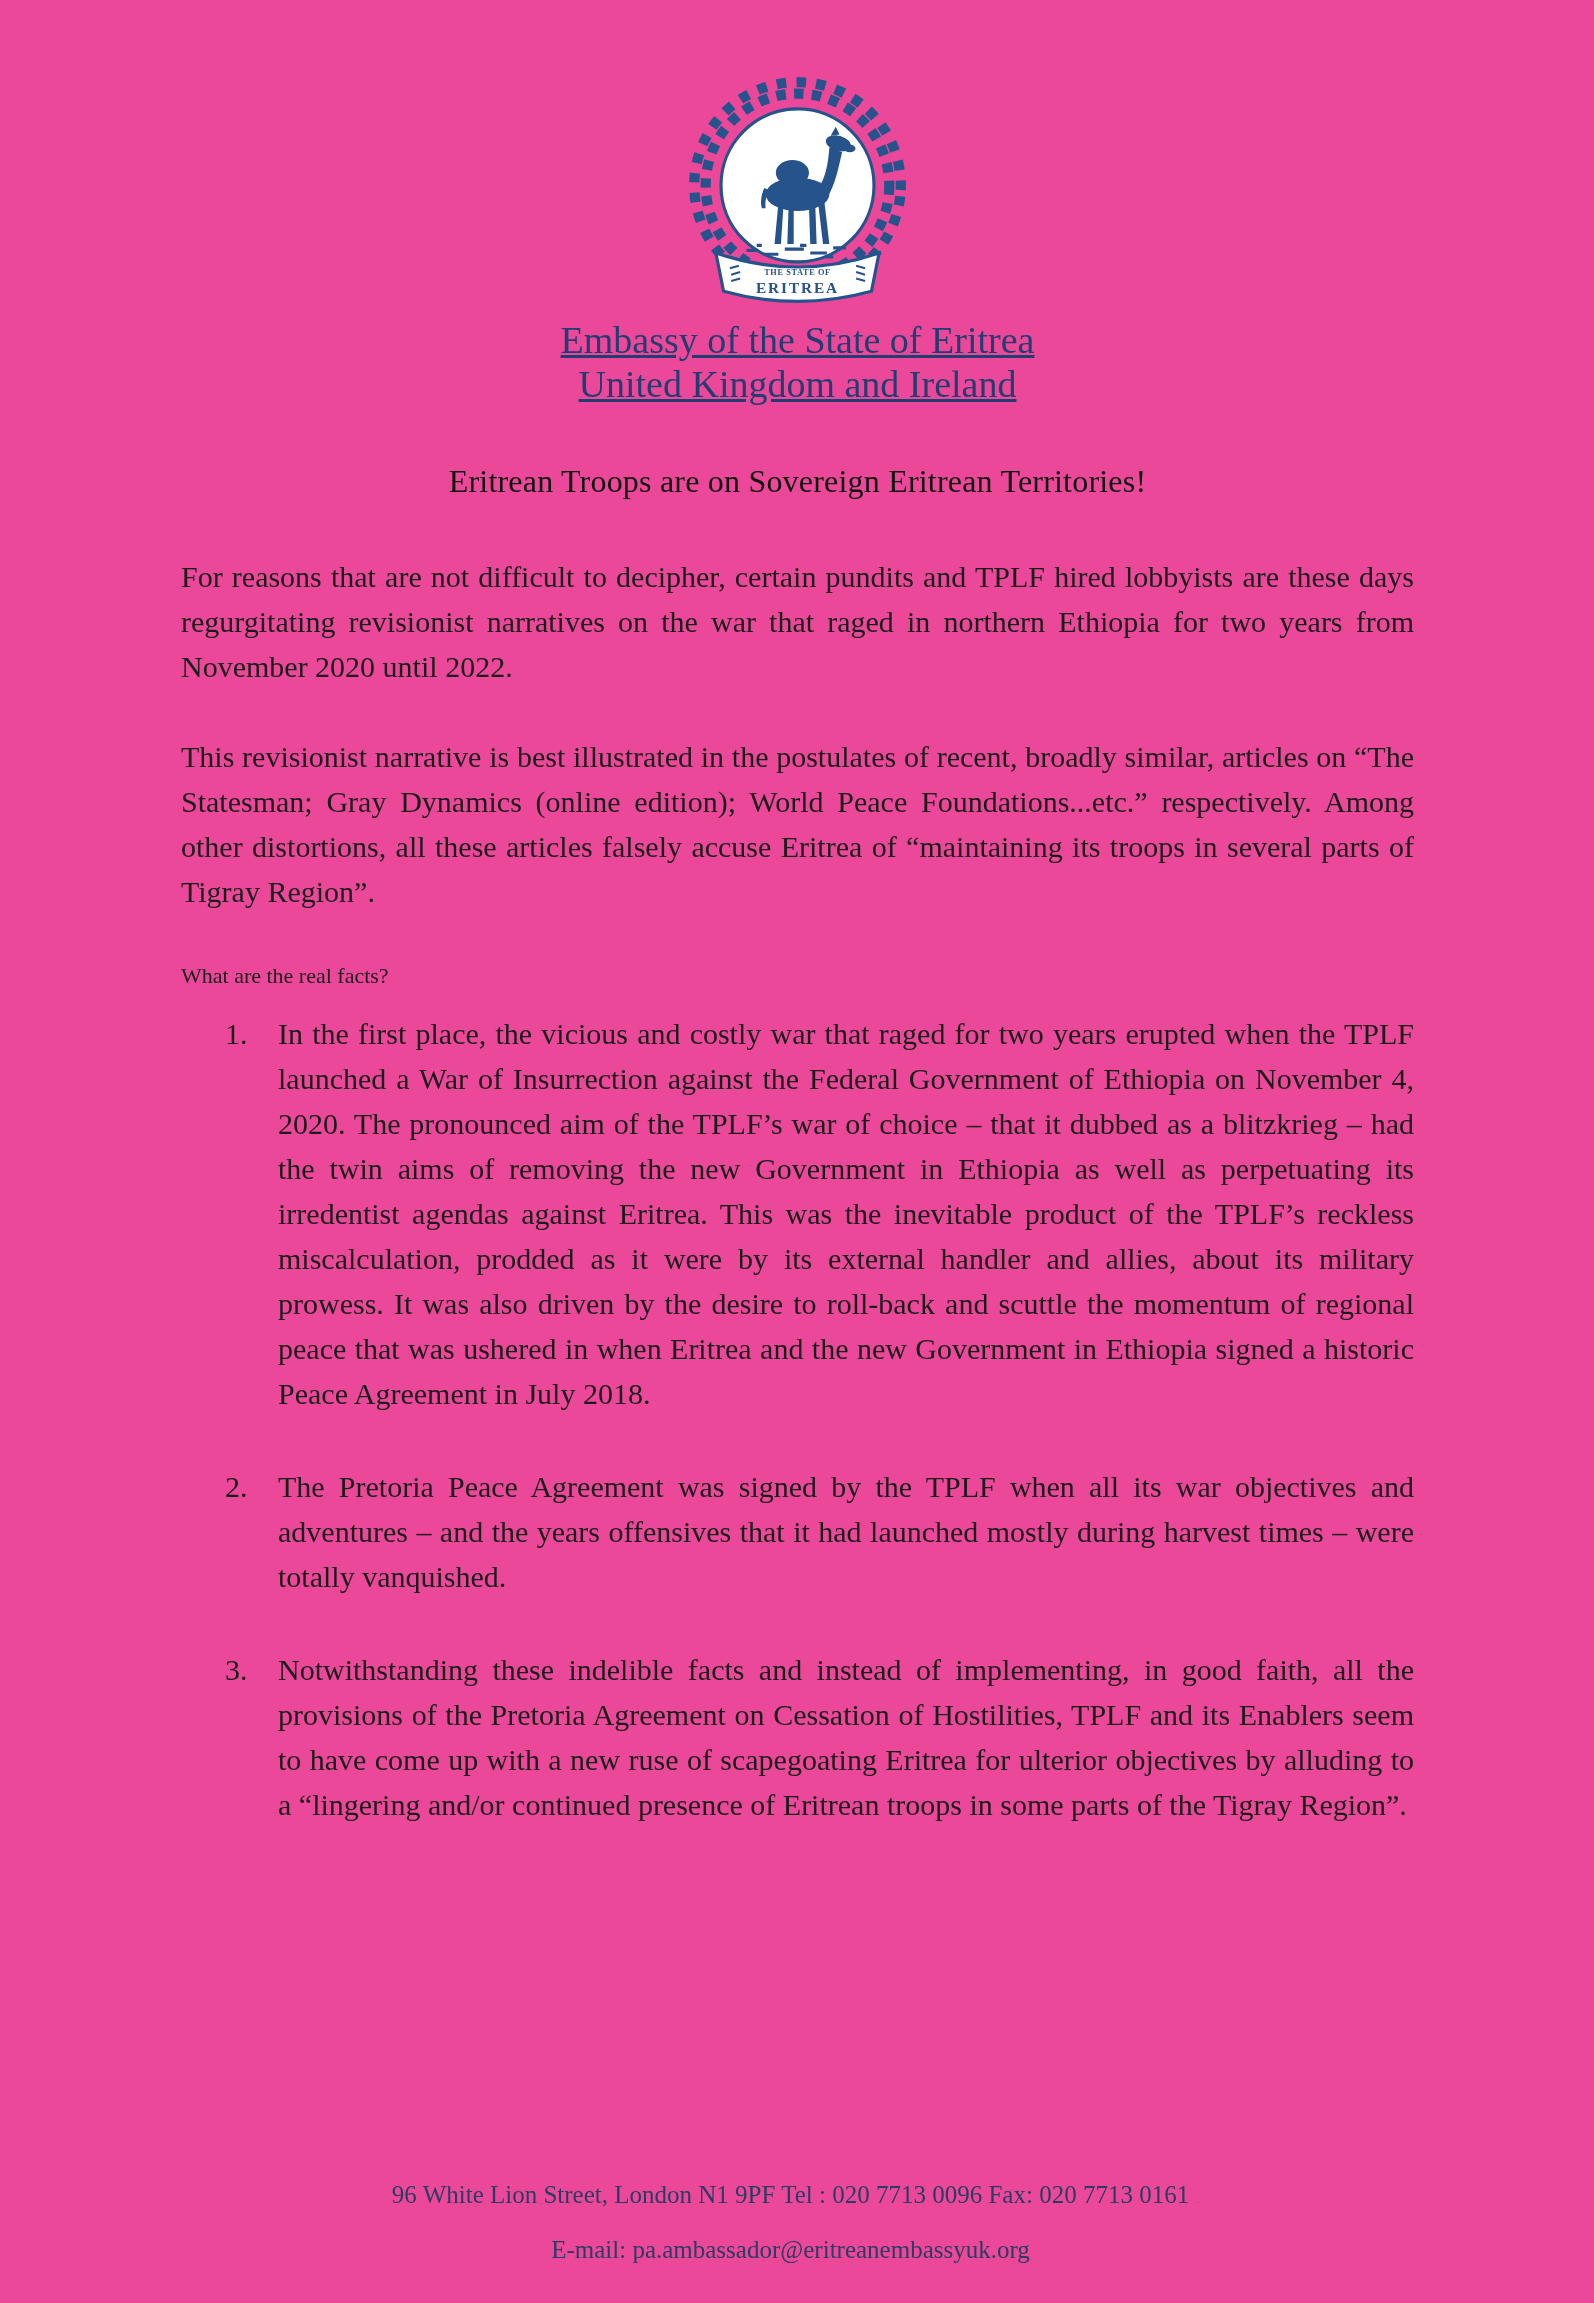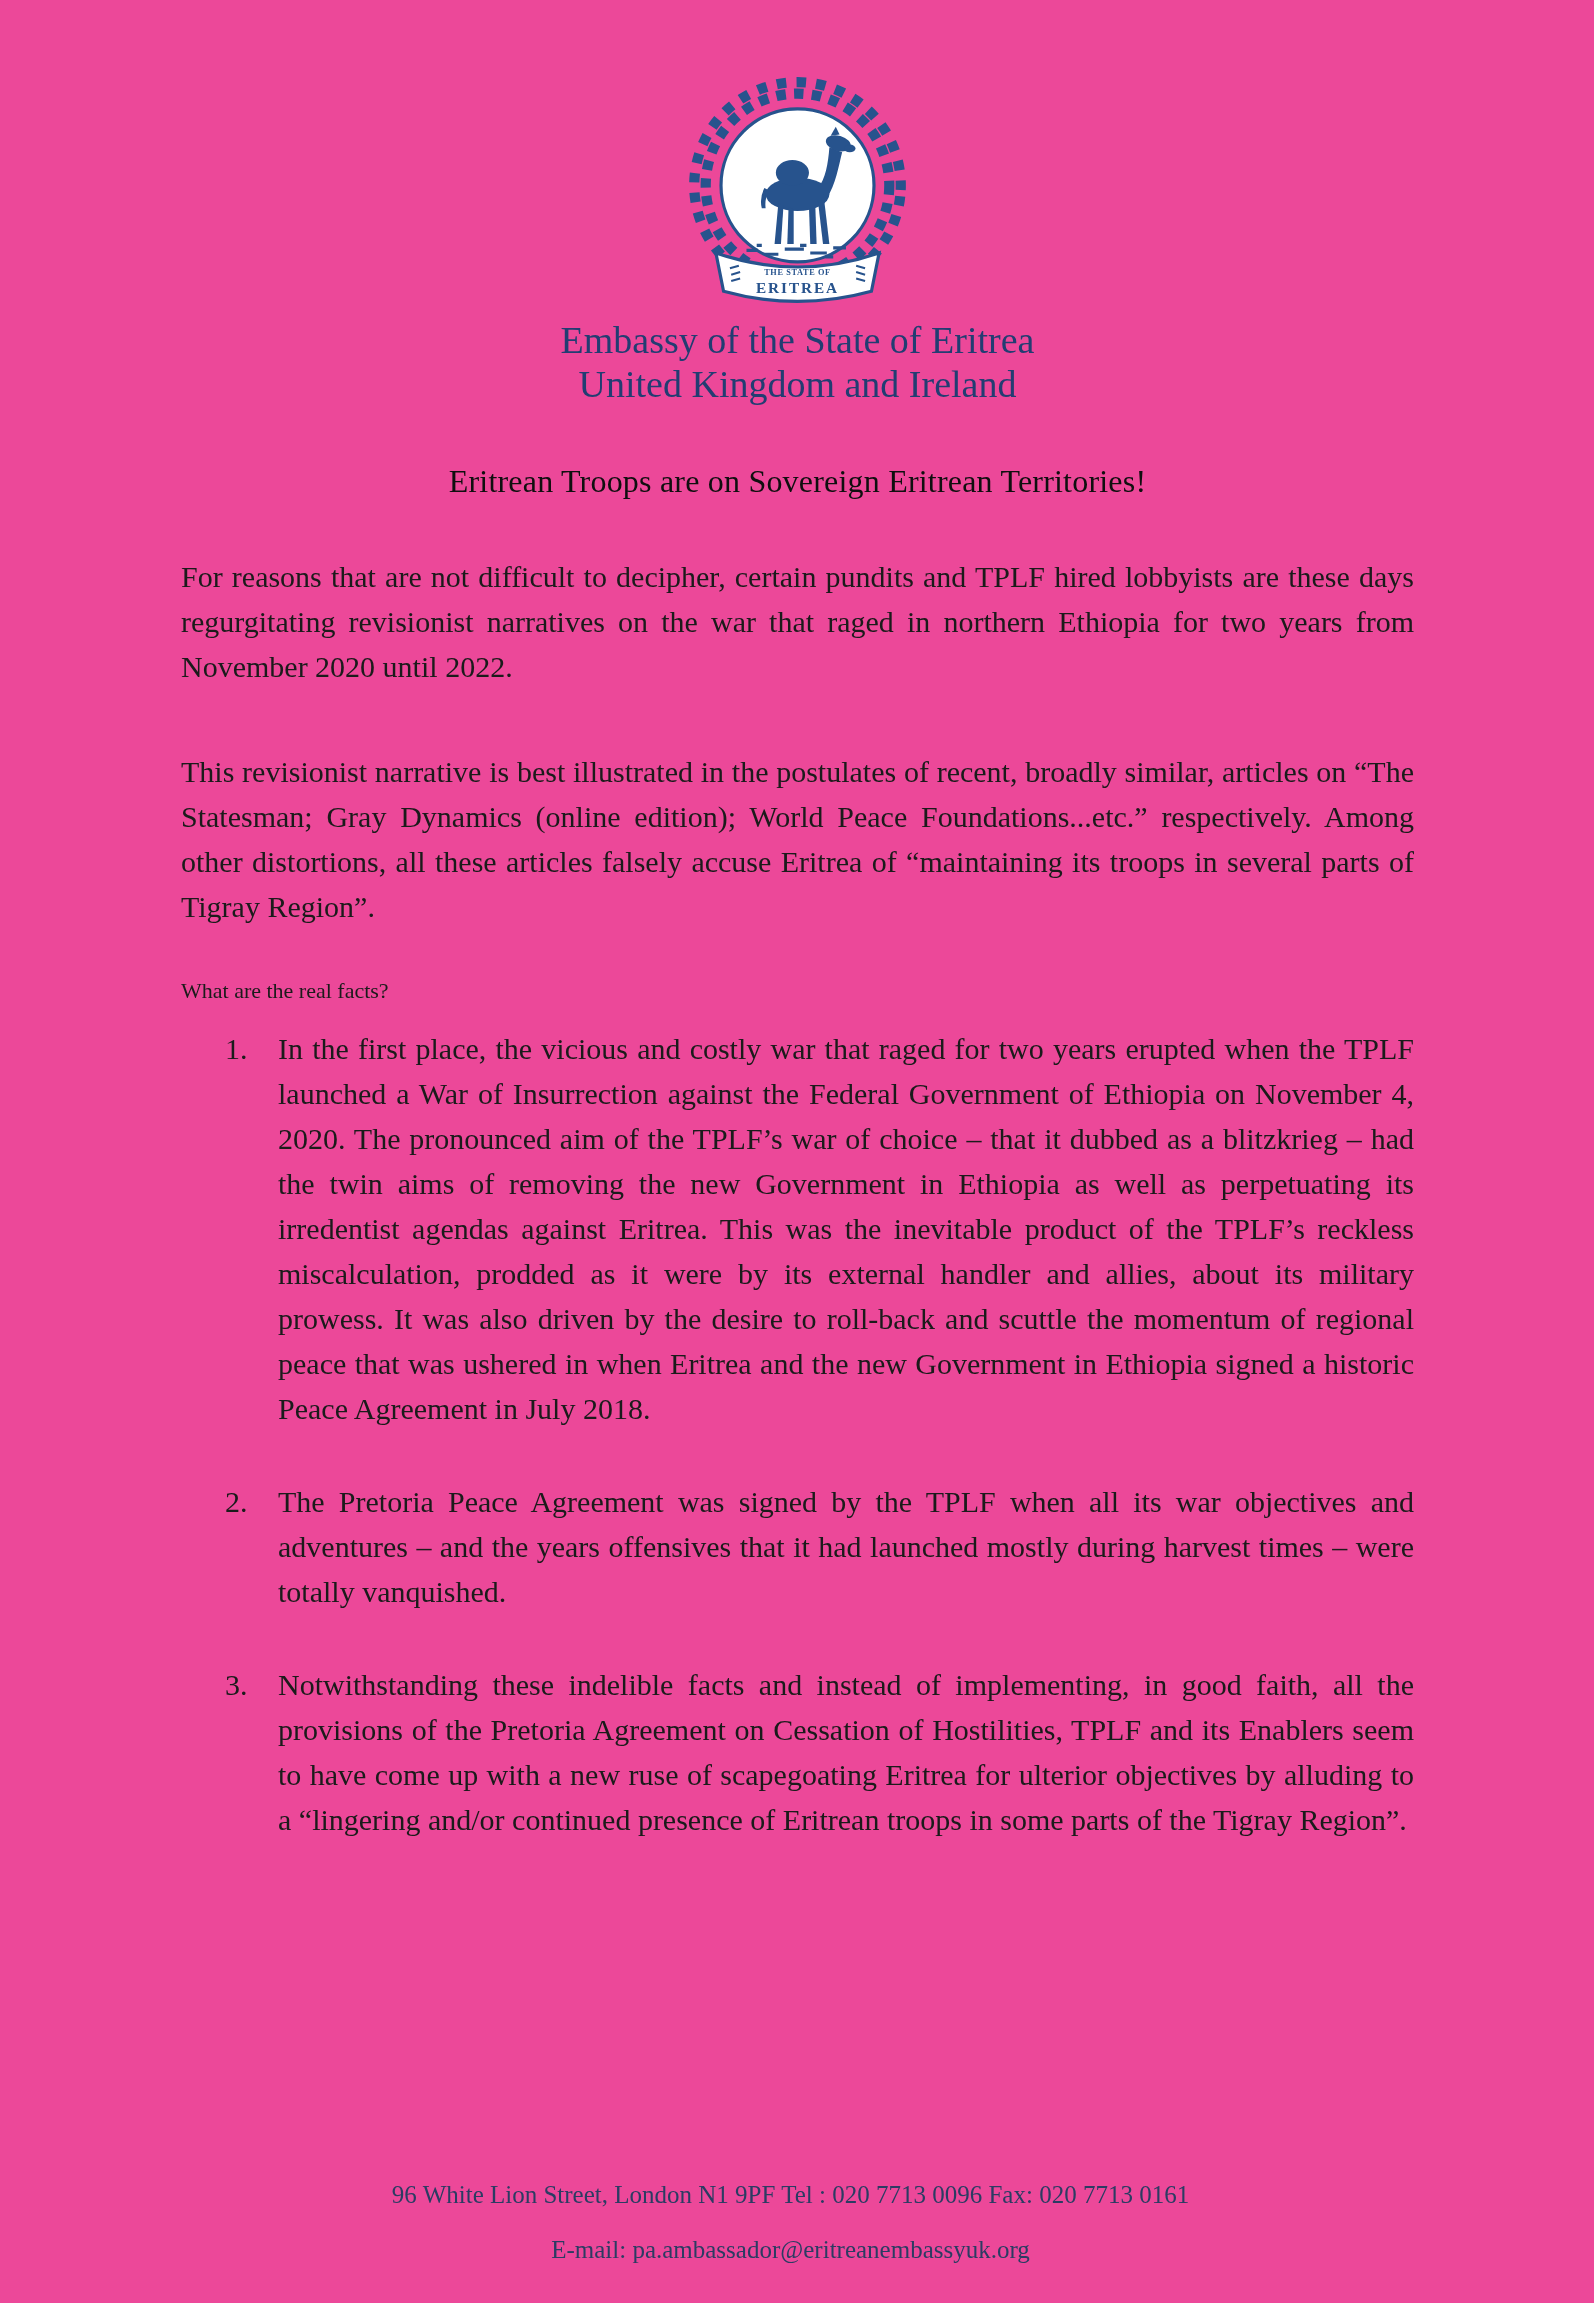--- a/index.html
+++ b/index.html
@@ -16,36 +16,37 @@
 
   .emblem-wrap { text-align: center; }
   svg.emblem { width: 255px; height: 255px; }
 
   .org-name {
     text-align: center;
     color: #223d72;
     font-size: 38px;
     line-height: 44px;
     margin-top: -3.7px;
+    text-decoration: underline;
   }
 
   .doc-title {
     text-align: center;
     font-weight: normal;
     font-size: 32px;
     color: #0f0f0f;
     margin-top: 57px;
     letter-spacing: 0.2px;
   }
 
   .para {
     font-size: 30px;
     line-height: 45px;
     text-align: justify;
-    margin-top: 60px;
+    margin-top: 45px;
     color: #1b1b1b;
   }
   .para.first { margin-top: 54px; }
 
   .facts {
     font-size: 22px;
     line-height: 45px;
     margin-top: 39px;
     text-align: left;
   }

